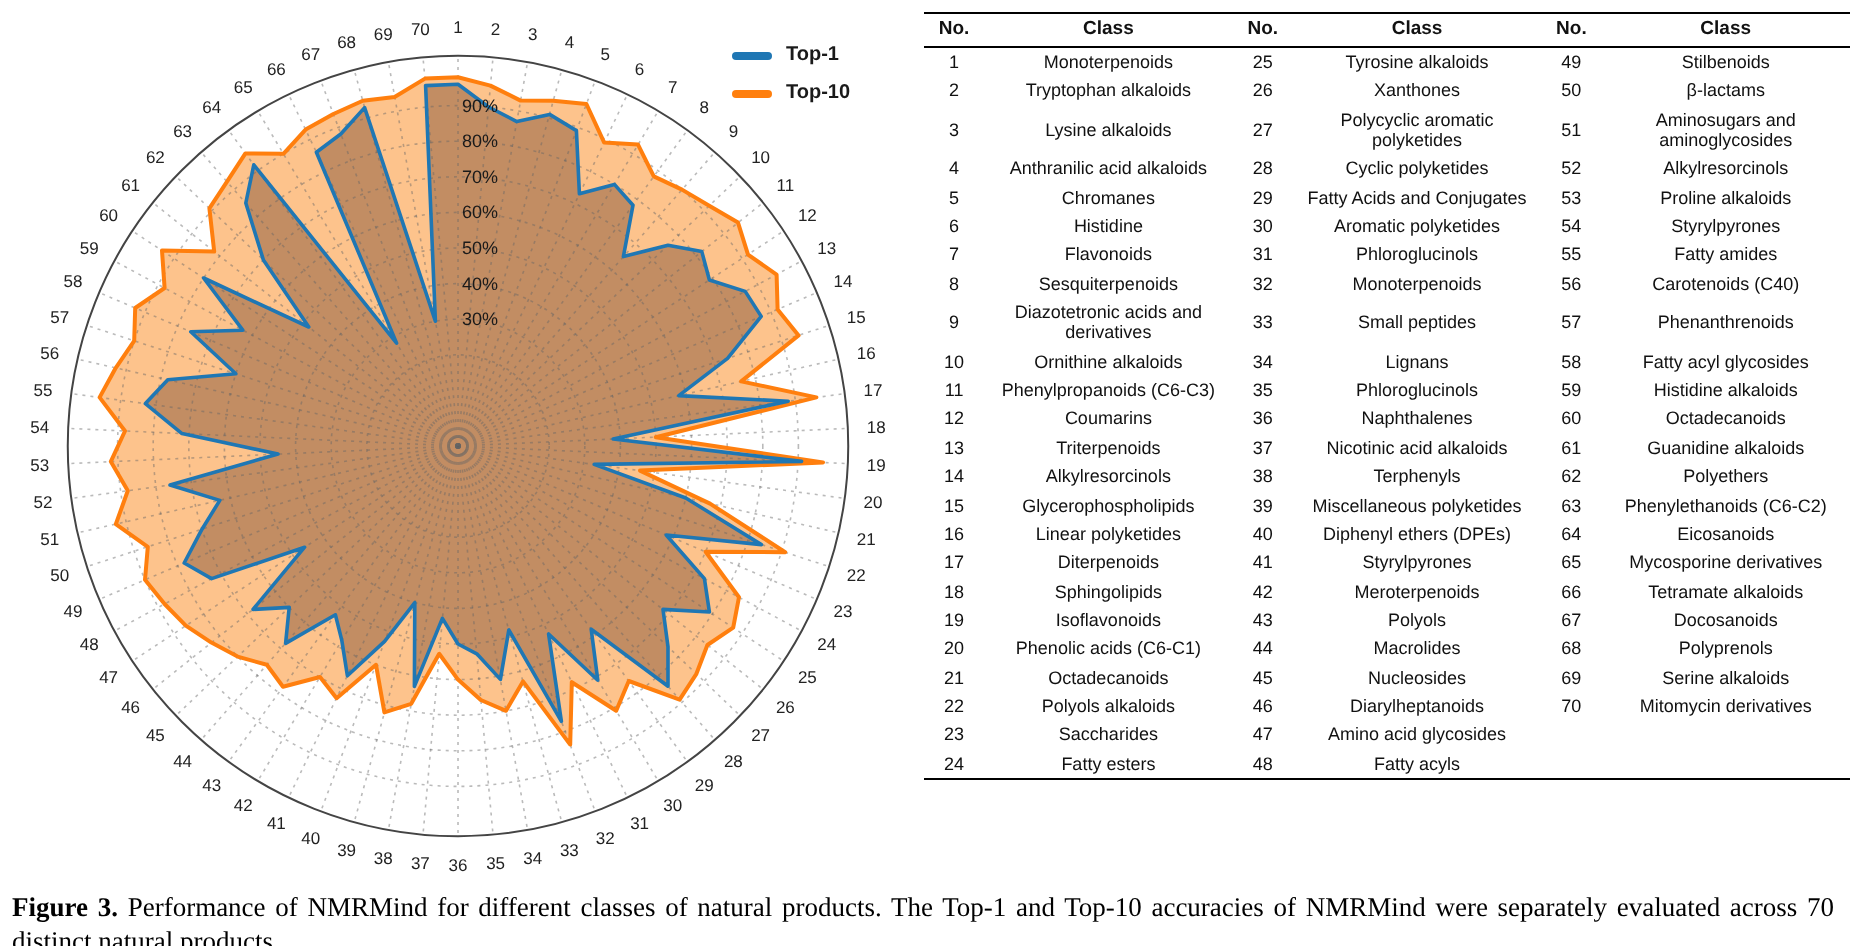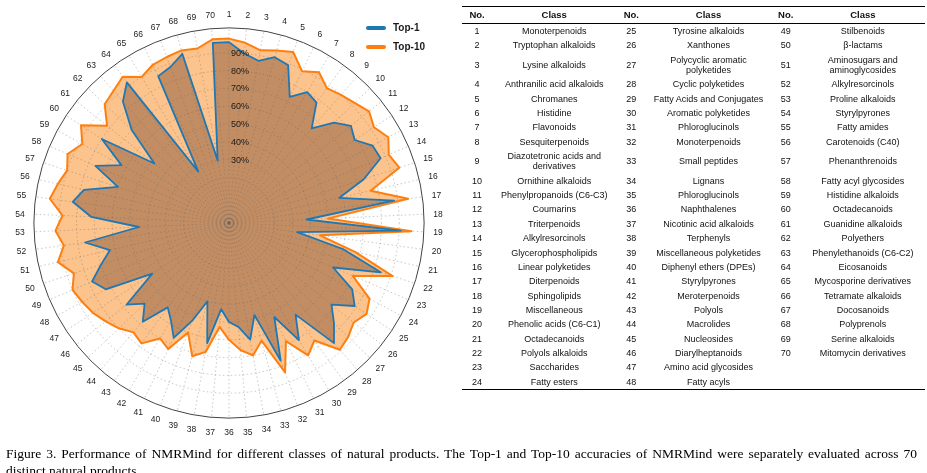--- a/index.html
+++ b/index.html
@@ -32,21 +32,21 @@
     padding:2px 2px; line-height:1.15;
   }
   col.no-col { width:30px; }
   col.class-col { width:124px; }
 
   .caption {
     padding:4px 10px 0 6px;
     font-family:"Liberation Serif", serif;
     font-size:13.5px; line-height:1.25; text-align:justify; color:#000;
   }
-  .caption .cap-label { font-weight:normal; }
+  .caption .cap-label { font-weight:bold; }
 </style>
 </head>
 <body>
 
 <div class="fig-row">
   <div class="chart-panel">
     <svg id="radar-svg" width="458" height="442" viewBox="0 0 458 442">
         <path d="M229.0,38.6 L 245.2,42.8 L 260.3,50.3 L 276.6,50.4 L 293.2,52.0 L 302.1,71.3 L 319.0,72.3 L 326.9,88.2 L 341.0,94.8 L 354.6,102.9 L 369.0,111.3 L 374.0,127.3 L 388.3,137.3 L 388.8,154.7 L 399.3,167.7 L 370.6,190.7 L 408.2,198.7 L 327.9,218.6 L 411.5,231.2 L 320.0,235.3 L 355.0,251.8 L 392.6,276.1 L 352.8,275.9 L 369.5,298.6 L 366.6,313.8 L 353.7,322.5 L 348.2,336.9 L 339.8,349.8 L 314.4,340.5 L 308.1,355.4 L 285.9,341.1 L 285.1,372.3 L 261.5,340.7 L 253.0,355.4 L 240.4,350.0 L 229.0,339.8 L 219.6,326.9 L 205.6,351.9 L 192.2,356.2 L 188.0,332.4 L 168.3,349.1 L 160.0,338.5 L 141.5,343.4 L 133.4,332.4 L 118.8,328.3 L 105.7,321.3 L 92.9,312.8 L 82.3,302.0 L 72.5,289.9 L 73.9,273.4 L 57.9,262.1 L 63.9,245.4 L 55.4,230.8 L 62.5,215.5 L 49.8,198.7 L 57.9,183.9 L 67.1,170.4 L 67.6,154.0 L 82.3,144.0 L 81.0,125.3 L 107.1,125.8 L 104.7,104.2 L 113.5,90.8 L 122.7,76.7 L 141.7,76.9 L 152.8,64.8 L 166.7,57.0 L 181.4,50.4 L 197.3,48.5 L 212.5,39.3 Z" fill="#fdc38c"></path>
         <path d="M229.0,42.1 L 244.3,53.5 L 258.4,60.8 L 274.8,57.2 L 288.2,65.3 L 289.7,96.9 L 307.2,92.2 L 316.5,102.6 L 311.7,128.3 L 334.0,122.6 L 350.9,125.8 L 354.7,140.0 L 372.6,145.7 L 380.6,158.2 L 363.8,179.2 L 339.4,197.8 L 394.1,200.6 L 306.6,219.5 L 400.8,230.7 L 297.1,232.2 L 342.9,249.0 L 380.7,272.3 L 333.1,267.5 L 352.2,289.3 L 354.7,306.0 L 331.5,304.7 L 334.0,323.4 L 334.0,343.1 L 295.6,314.6 L 298.9,340.1 L 274.3,317.0 L 280.7,360.7 L 254.4,315.0 L 250.2,339.7 L 238.4,326.9 L 229.0,322.0 L 221.2,309.2 L 207.2,343.2 L 207.4,301.3 L 192.3,320.7 L 173.7,337.9 L 170.9,320.2 L 167.7,307.4 L 142.8,321.7 L 144.6,303.7 L 126.5,304.7 L 152.3,273.6 L 105.8,289.3 L 92.1,281.5 L 101.0,264.6 L 109.9,250.2 L 85.0,242.5 L 139.0,227.0 L 91.0,216.8 L 72.7,201.8 L 83.9,189.9 L 117.9,186.9 L 95.4,165.9 L 121.4,165.1 L 101.8,139.0 L 154.4,163.5 L 131.7,130.0 L 122.9,101.5 L 126.9,82.4 L 198.3,171.6 L 158.2,76.1 L 170.4,67.0 L 182.3,53.8 L 217.7,160.6 L 212.8,42.8 Z" fill="#c28d63"></path>
         <g stroke="#666" stroke-opacity="0.45" fill="none" stroke-dasharray="1.5,2.5" stroke-width="0.8">
@@ -386,21 +386,21 @@
           <tr>
             <td>18</td>
             <td>Sphingolipids</td>
             <td>42</td>
             <td>Meroterpenoids</td>
             <td>66</td>
             <td>Tetramate alkaloids</td>
           </tr>
           <tr>
             <td>19</td>
-            <td>Miscellaneous</td>
+            <td>Isoflavonoids</td>
             <td>43</td>
             <td>Polyols</td>
             <td>67</td>
             <td>Docosanoids</td>
           </tr>
           <tr>
             <td>20</td>
             <td>Phenolic acids (C6-C1)</td>
             <td>44</td>
             <td>Macrolides</td>

